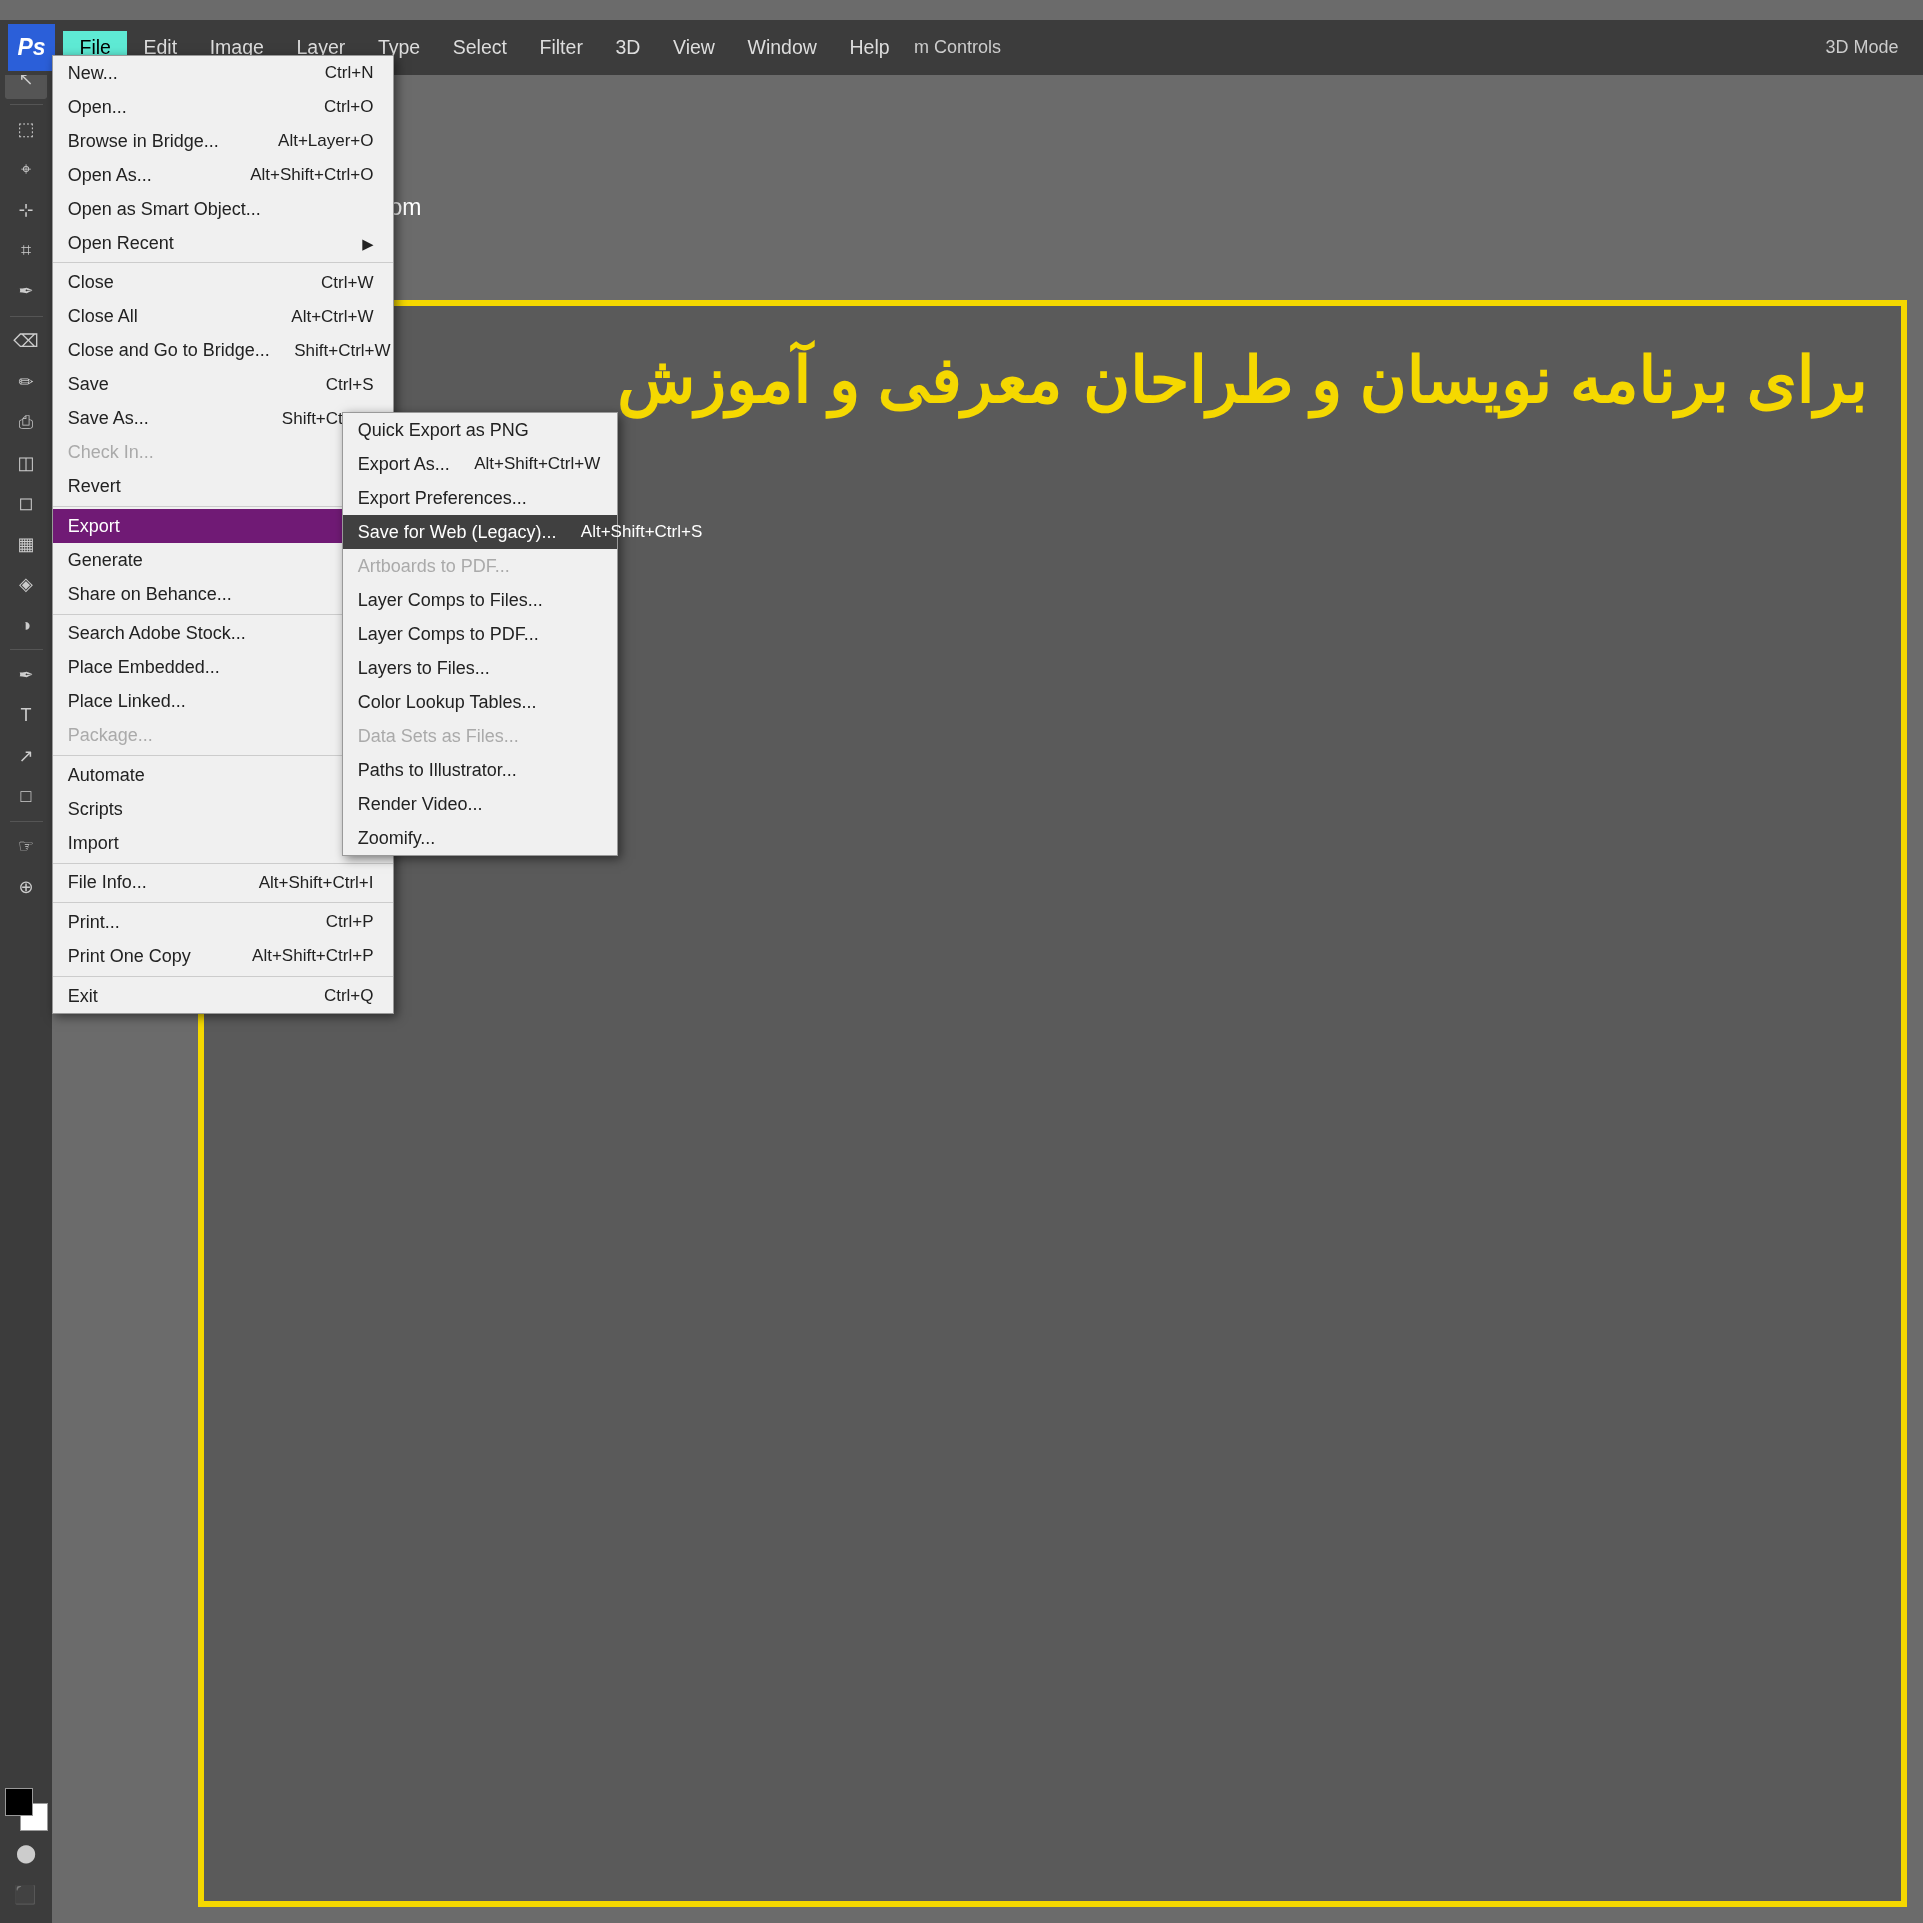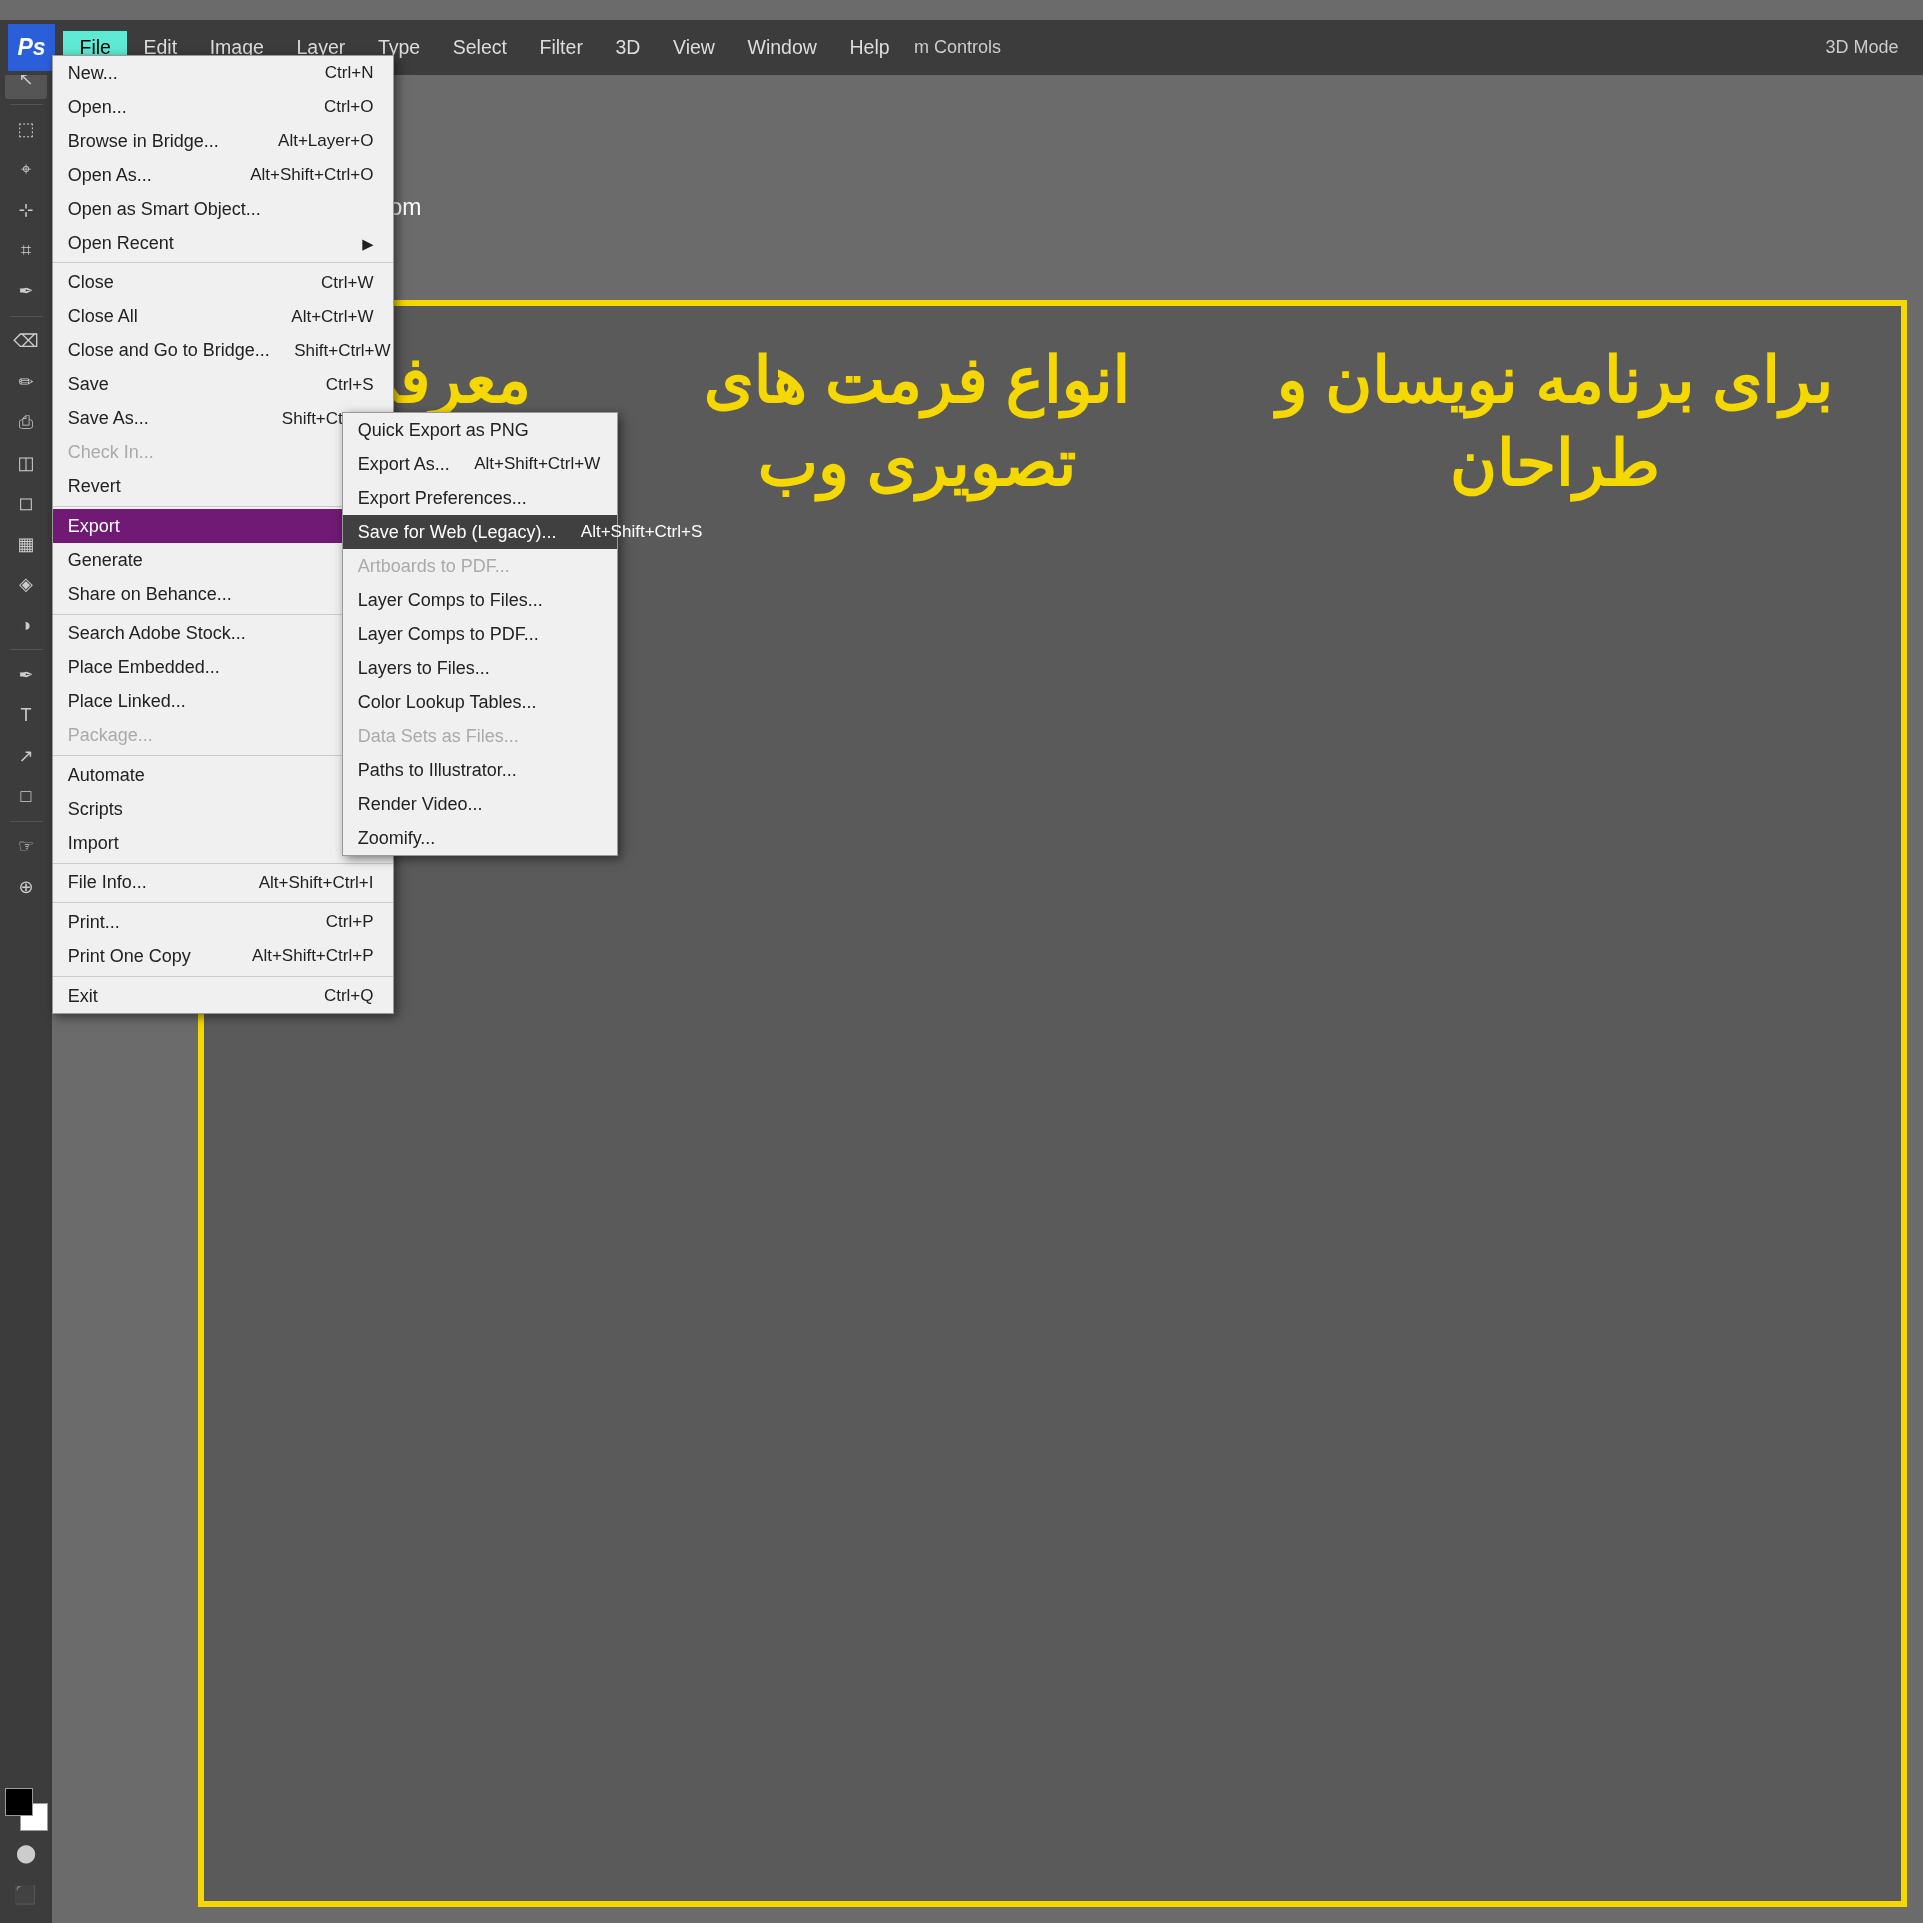--- a/index.html
+++ b/index.html
@@ -310,21 +310,20 @@
 <div class="canvas-area">
   <div class="canvas-content">
 
     <div class="watermark">
       <span>آیریک</span>
     </div>
     <div class="watermark-url">www.irikco.com</div>
 
     <div class="persian-box">
       <div class="persian-line">معرفی و آموزش</div>
-      <div class="persian-line">انواع فرمت های تصویری وب</div>
       <div class="persian-line">برای برنامه نویسان و طراحان</div>
     </div>
   </div>
 </div>
 
 <div class="file-menu">
   <div class="file-menu-item">
     <span>New...</span>
     <span class="shortcut">Ctrl+N</span>
   </div>

